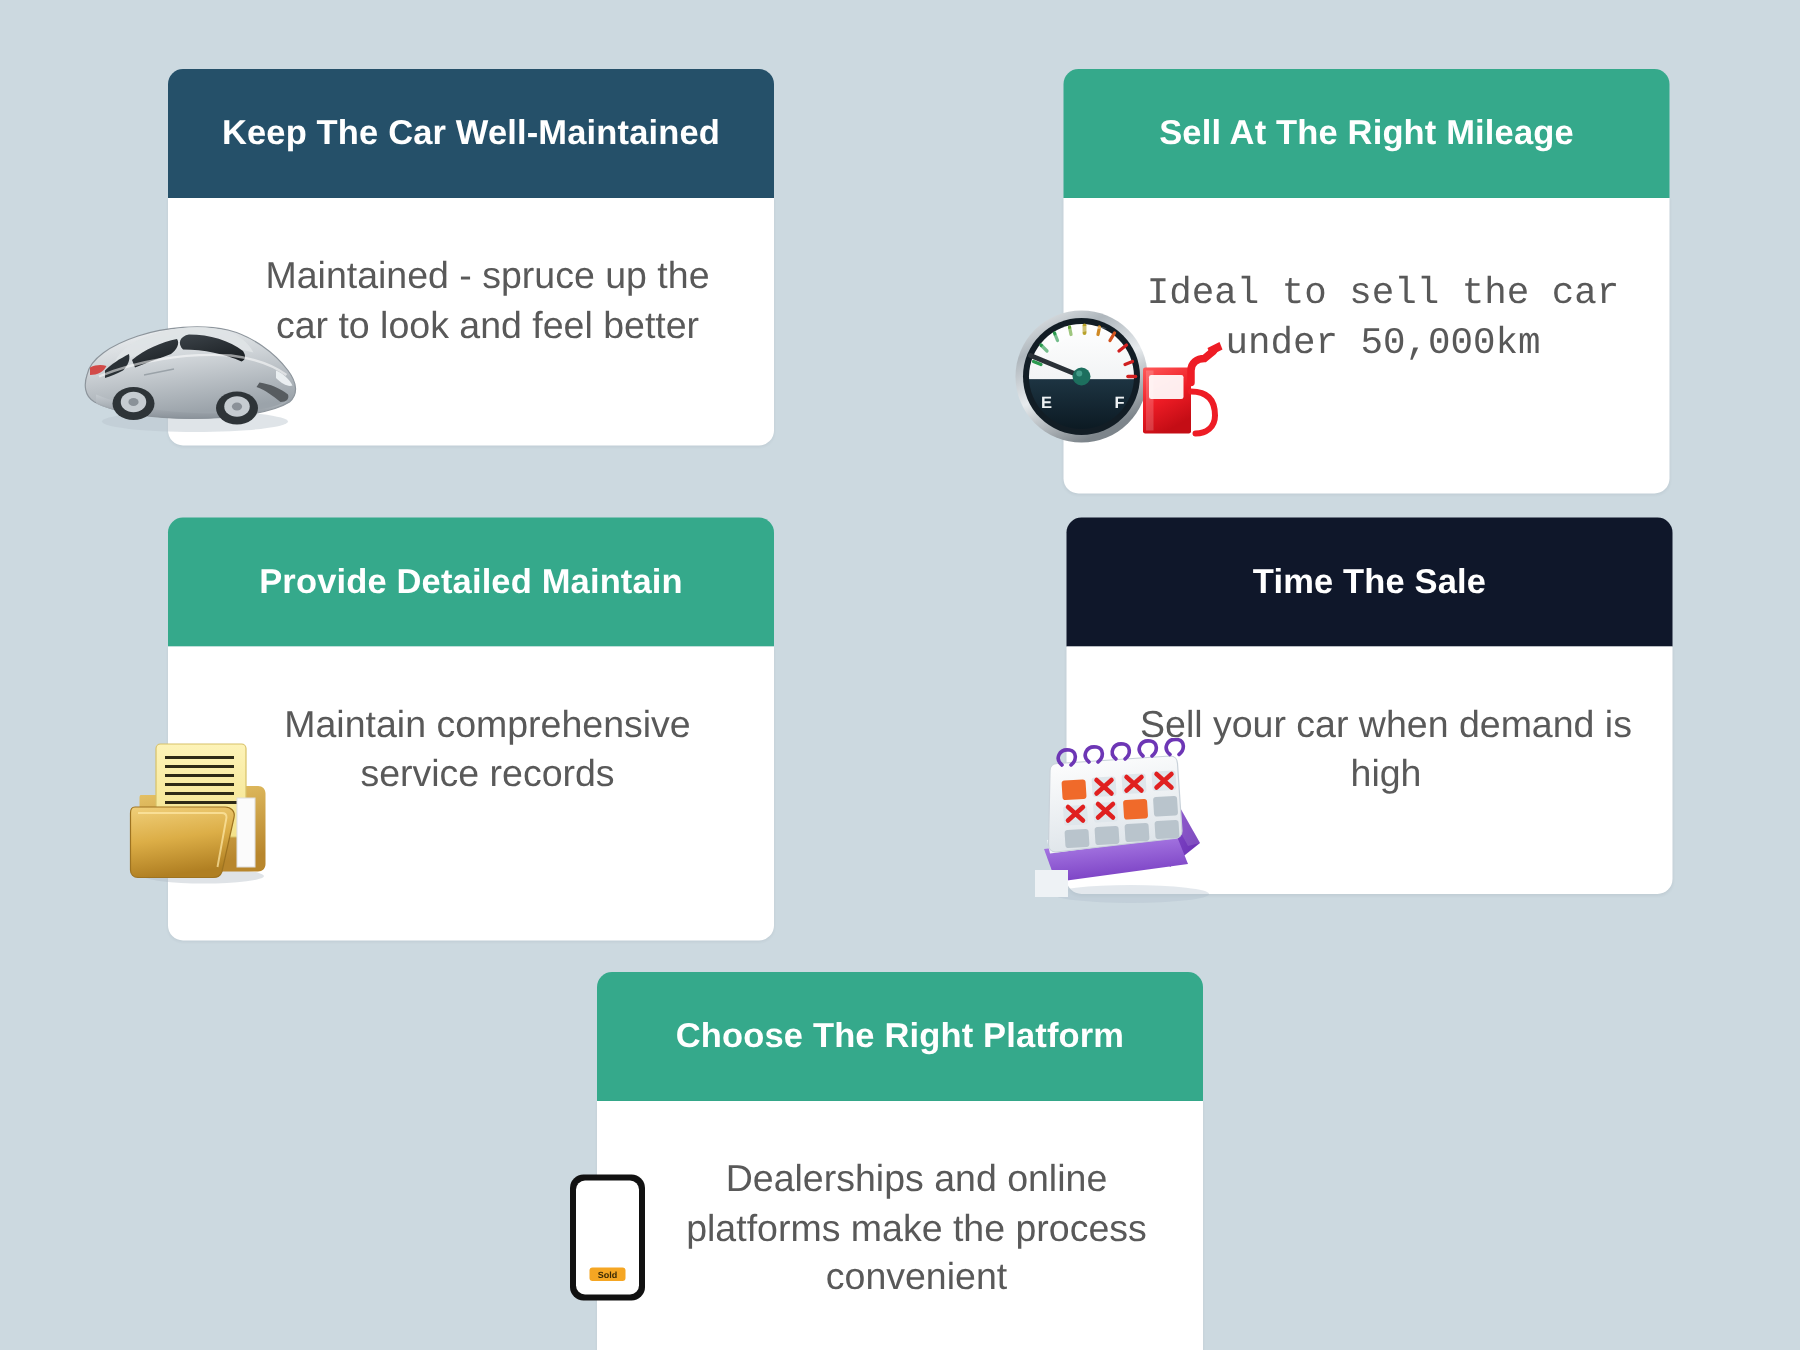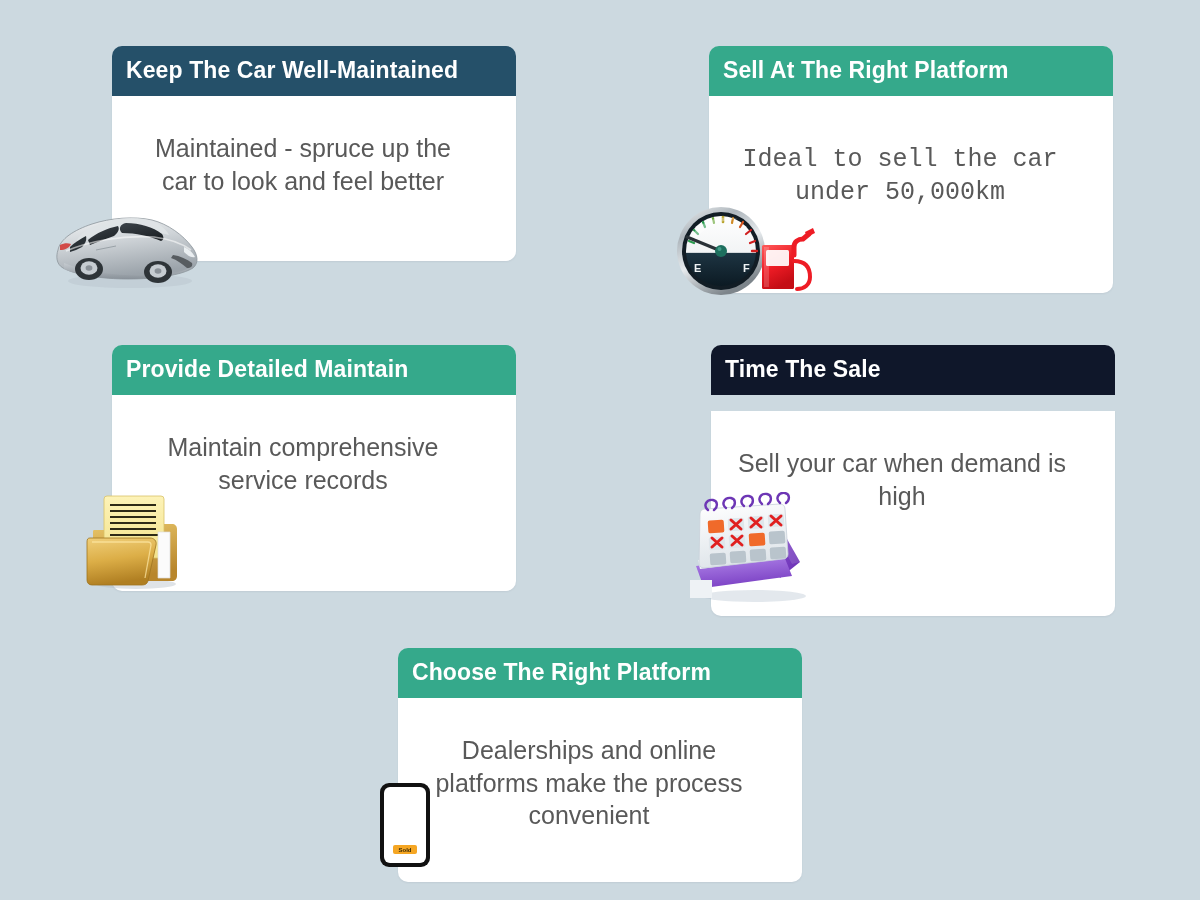--- a/index.html
+++ b/index.html
@@ -19,63 +19,64 @@
     inset: 0;
   }
 
   
   .card {
     position: absolute;
     width: 404px;
     border-radius: 10px;
   }
   .card-header {
-    height: 50px;
+    height: 86px;
     border-radius: 10px 10px 0 0;
     display: flex;
     align-items: center;
+    justify-content: center;
     box-sizing: border-box;
     padding: 0 14px;
   }
   .card-header .title {
     color: #ffffff;
     font-size: 23px;
     font-weight: bold;
     letter-spacing: 0.1px;
     text-align: center;
     line-height: 1.1;
     white-space: nowrap;
   }
   .card-body {
     background: #ffffff;
     border-radius: 0 0 10px 10px;
     box-sizing: border-box;
     display: flex;
     align-items: flex-start;
-    justify-content: flex-start;
+    justify-content: flex-end;
     padding: 36px 26px 20px 26px;
     box-shadow: 0 1px 2px rgba(40,60,75,0.07);
   }
   .card-body .desc {
     color: #595959;
     font-size: 25px;
     line-height: 1.30;
     text-align: center;
     max-width: 330px;
   }
 
   
   #card-1 { left: 112px; top: 46px; }
   #card-1 .card-body { height: 165px; }
   #card-2 { left: 709px; top: 46px; }
   #card-2 .card-body { height: 197px; font-family: Liberation Mono, monospace; }
   #card-3 { left: 112px; top: 345px; }
   #card-3 .card-body { height: 196px; }
   #card-4 { left: 711px; top: 345px; }
-  #card-4 .card-body { height: 205px; margin-top: 16px; }
+  #card-4 .card-body { height: 165px; }
   #card-5 { left: 398px; top: 624px; margin-top: 24px; }
   #card-5 .card-body { height: 184px; }
 
   #card-2 .card-body .desc,
   #card-2 .card-header { }
   #card-2 .card-body { padding-top: 48px; }
 
   
   .icon-slot {
     position: absolute;
@@ -98,21 +99,21 @@
     <div class="card-header" style="background:#255069">
       <span class="title">Keep The Car Well-Maintained</span>
     </div>
     <div class="card-body">
       <span class="desc">Maintained - spruce up the car to look and feel better</span>
     </div>
   </div>
 
   <div class="card" id="card-2">
     <div class="card-header" style="background:#35a98b">
-      <span class="title">Sell At The Right Platform</span>
+      <span class="title">Sell At The Right Mileage</span>
     </div>
     <div class="card-body">
       <span class="desc">Ideal to sell the car under 50,000km</span>
     </div>
   </div>
 
   <div class="card" id="card-3">
     <div class="card-header" style="background:#35a98b">
       <span class="title">Provide Detailed Maintain</span>
     </div>

